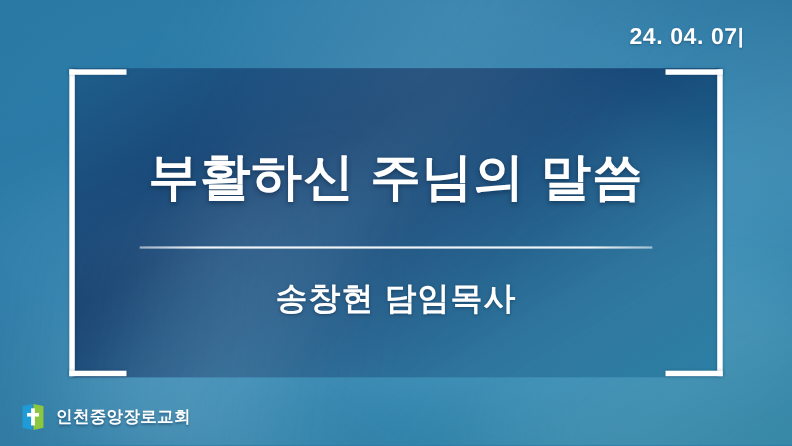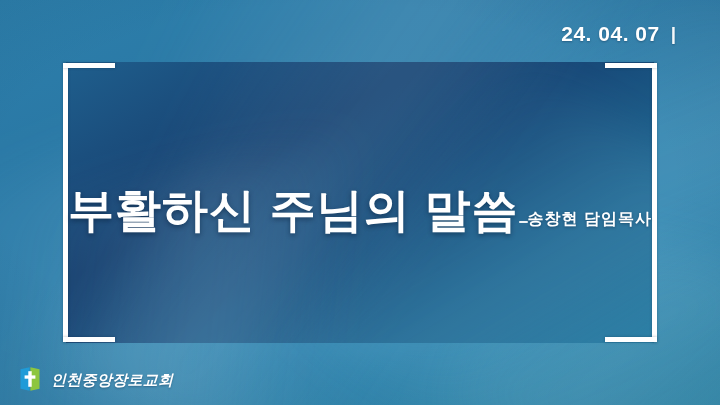--- a/index.html
+++ b/index.html
@@ -63,21 +63,20 @@
     pointer-events: none;
   }
 
   
   .header {
     position: absolute;
     top: 23px;
     right: 44px;
     display: flex;
     align-items: center;
-    gap: 11px;
     z-index: 8;
   }
   .header-text {
     color: #ffffff;
     font-size: 21px;
     font-weight: bold;
     letter-spacing: 0.5px;
     line-height: 1;
     text-shadow: 0 1px 2px rgba(0,30,60,0.35);
     white-space: nowrap;
@@ -150,21 +149,21 @@
 
   
   .content {
     position: absolute;
     left: 68px;
     top: 62px;
     width: 584px;
     height: 281px;
     z-index: 7;
     display: flex;
-    flex-direction: row;
+    flex-direction: column;
     align-items: center;
     justify-content: center;
   }
   .title {
     color: #ffffff;
     font-size: 46px;
     font-weight: bold;
     letter-spacing: 1px;
     line-height: 1.15;
     text-align: center;
@@ -173,21 +172,21 @@
     margin-top: 16px;
   }
   .divider {
     width: 466px;
     height: 2px;
     background: linear-gradient(to right, rgba(255,255,255,0.55), rgba(255,255,255,0.92) 12%, rgba(255,255,255,0.92) 88%, rgba(255,255,255,0.55));
     margin-top: 38px;
   }
   .subtitle {
     color: #ffffff;
-    font-size: 16px;
+    font-size: 29px;
     font-weight: bold;
     letter-spacing: 1px;
     line-height: 1;
     text-align: center;
     text-shadow: 0 1px 3px rgba(0,20,45,0.4);
     margin-top: 32px;
     white-space: nowrap;
   }
 
   
@@ -207,21 +206,20 @@
     flex: none;
   }
   .logo-name {
     color: #ffffff;
     font-size: 15px;
     font-weight: bold;
     letter-spacing: 0.3px;
     line-height: 1;
     text-shadow: 0 1px 2px rgba(0,30,60,0.35);
     white-space: nowrap;
-    font-style: italic;
   }
 </style>
 </head>
 <body>
 
 <div id="slide">
 
   <div class="streak streak-a"></div>
   <div class="streak streak-b"></div>
   <div class="streak streak-c"></div>

